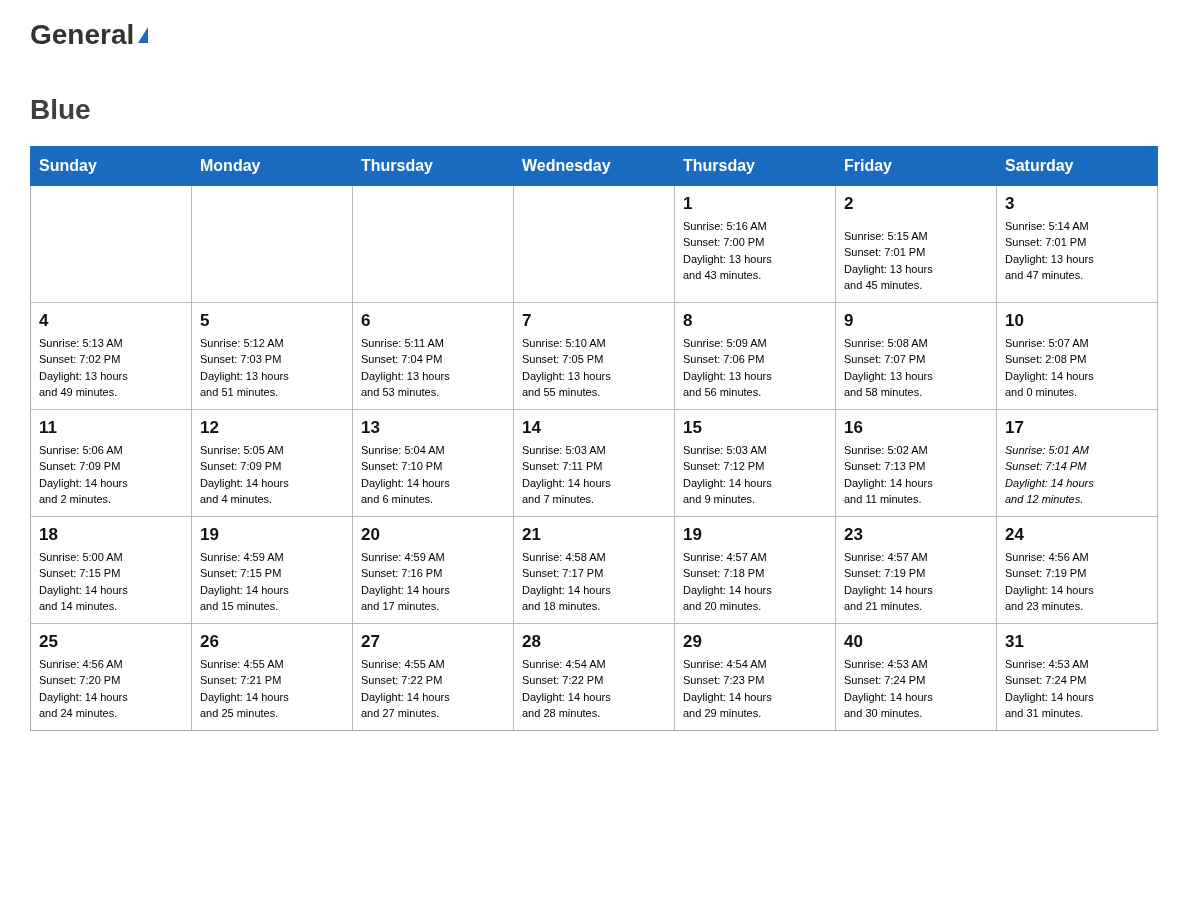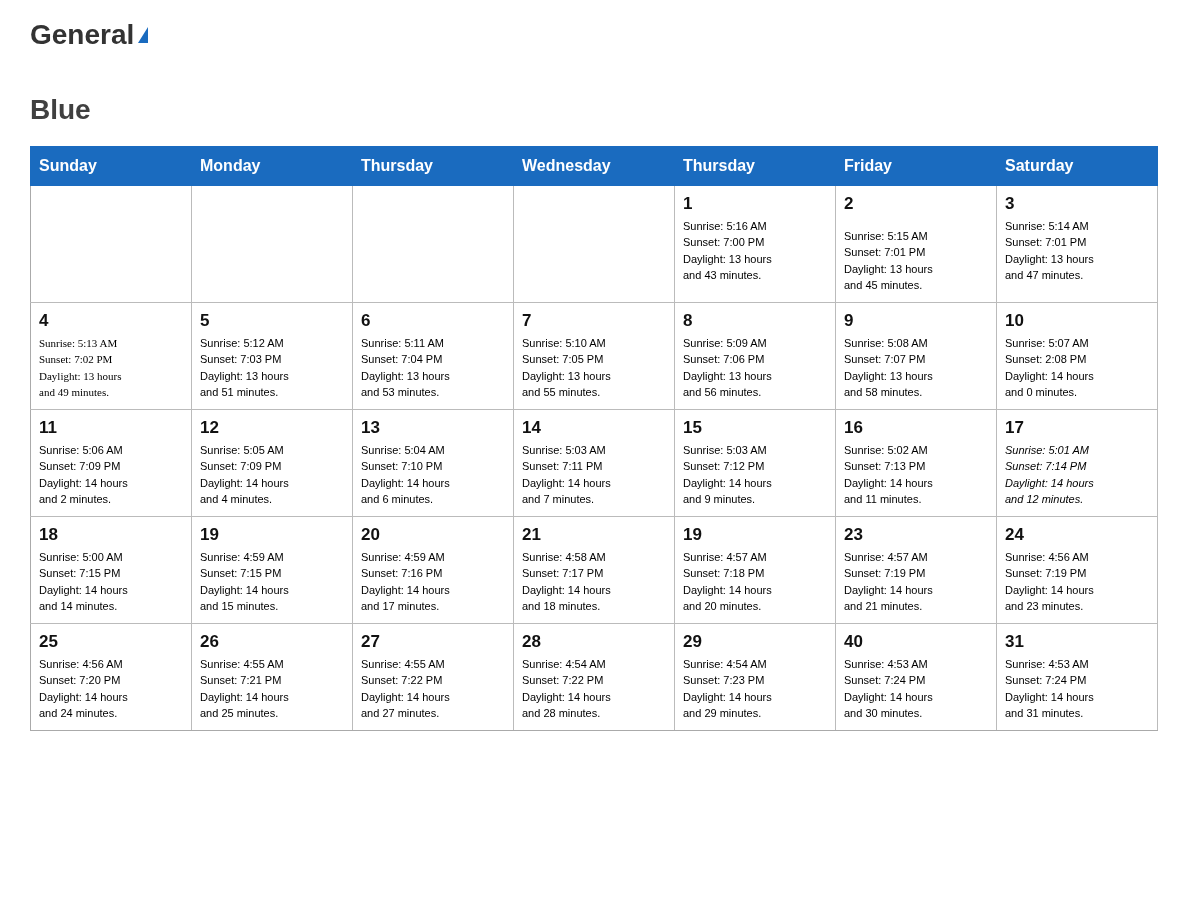--- a/index.html
+++ b/index.html
@@ -132,21 +132,21 @@
           <div class="cell-day">3</div>
           <div class="cell-info" style="white-space: pre-line;">Sunrise: 5:14 AM
 Sunset: 7:01 PM
 Daylight: 13 hours
 and 47 minutes.</div>
         </td>
       </tr>
       <tr>
         <td>
           <div class="cell-day">4</div>
-          <div class="cell-info" style="white-space: pre-line; font-family: Liberation Serif, serif;">Sunrise: 5:13 AM
+          <div class="cell-info" style="white-space: pre-line;">Sunrise: 5:13 AM
 Sunset: 7:02 PM
 Daylight: 13 hours
 and 49 minutes.</div>
         </td>
         <td>
           <div class="cell-day">5</div>
           <div class="cell-info" style="white-space: pre-line;">Sunrise: 5:12 AM
 Sunset: 7:03 PM
 Daylight: 13 hours
 and 51 minutes.</div>

